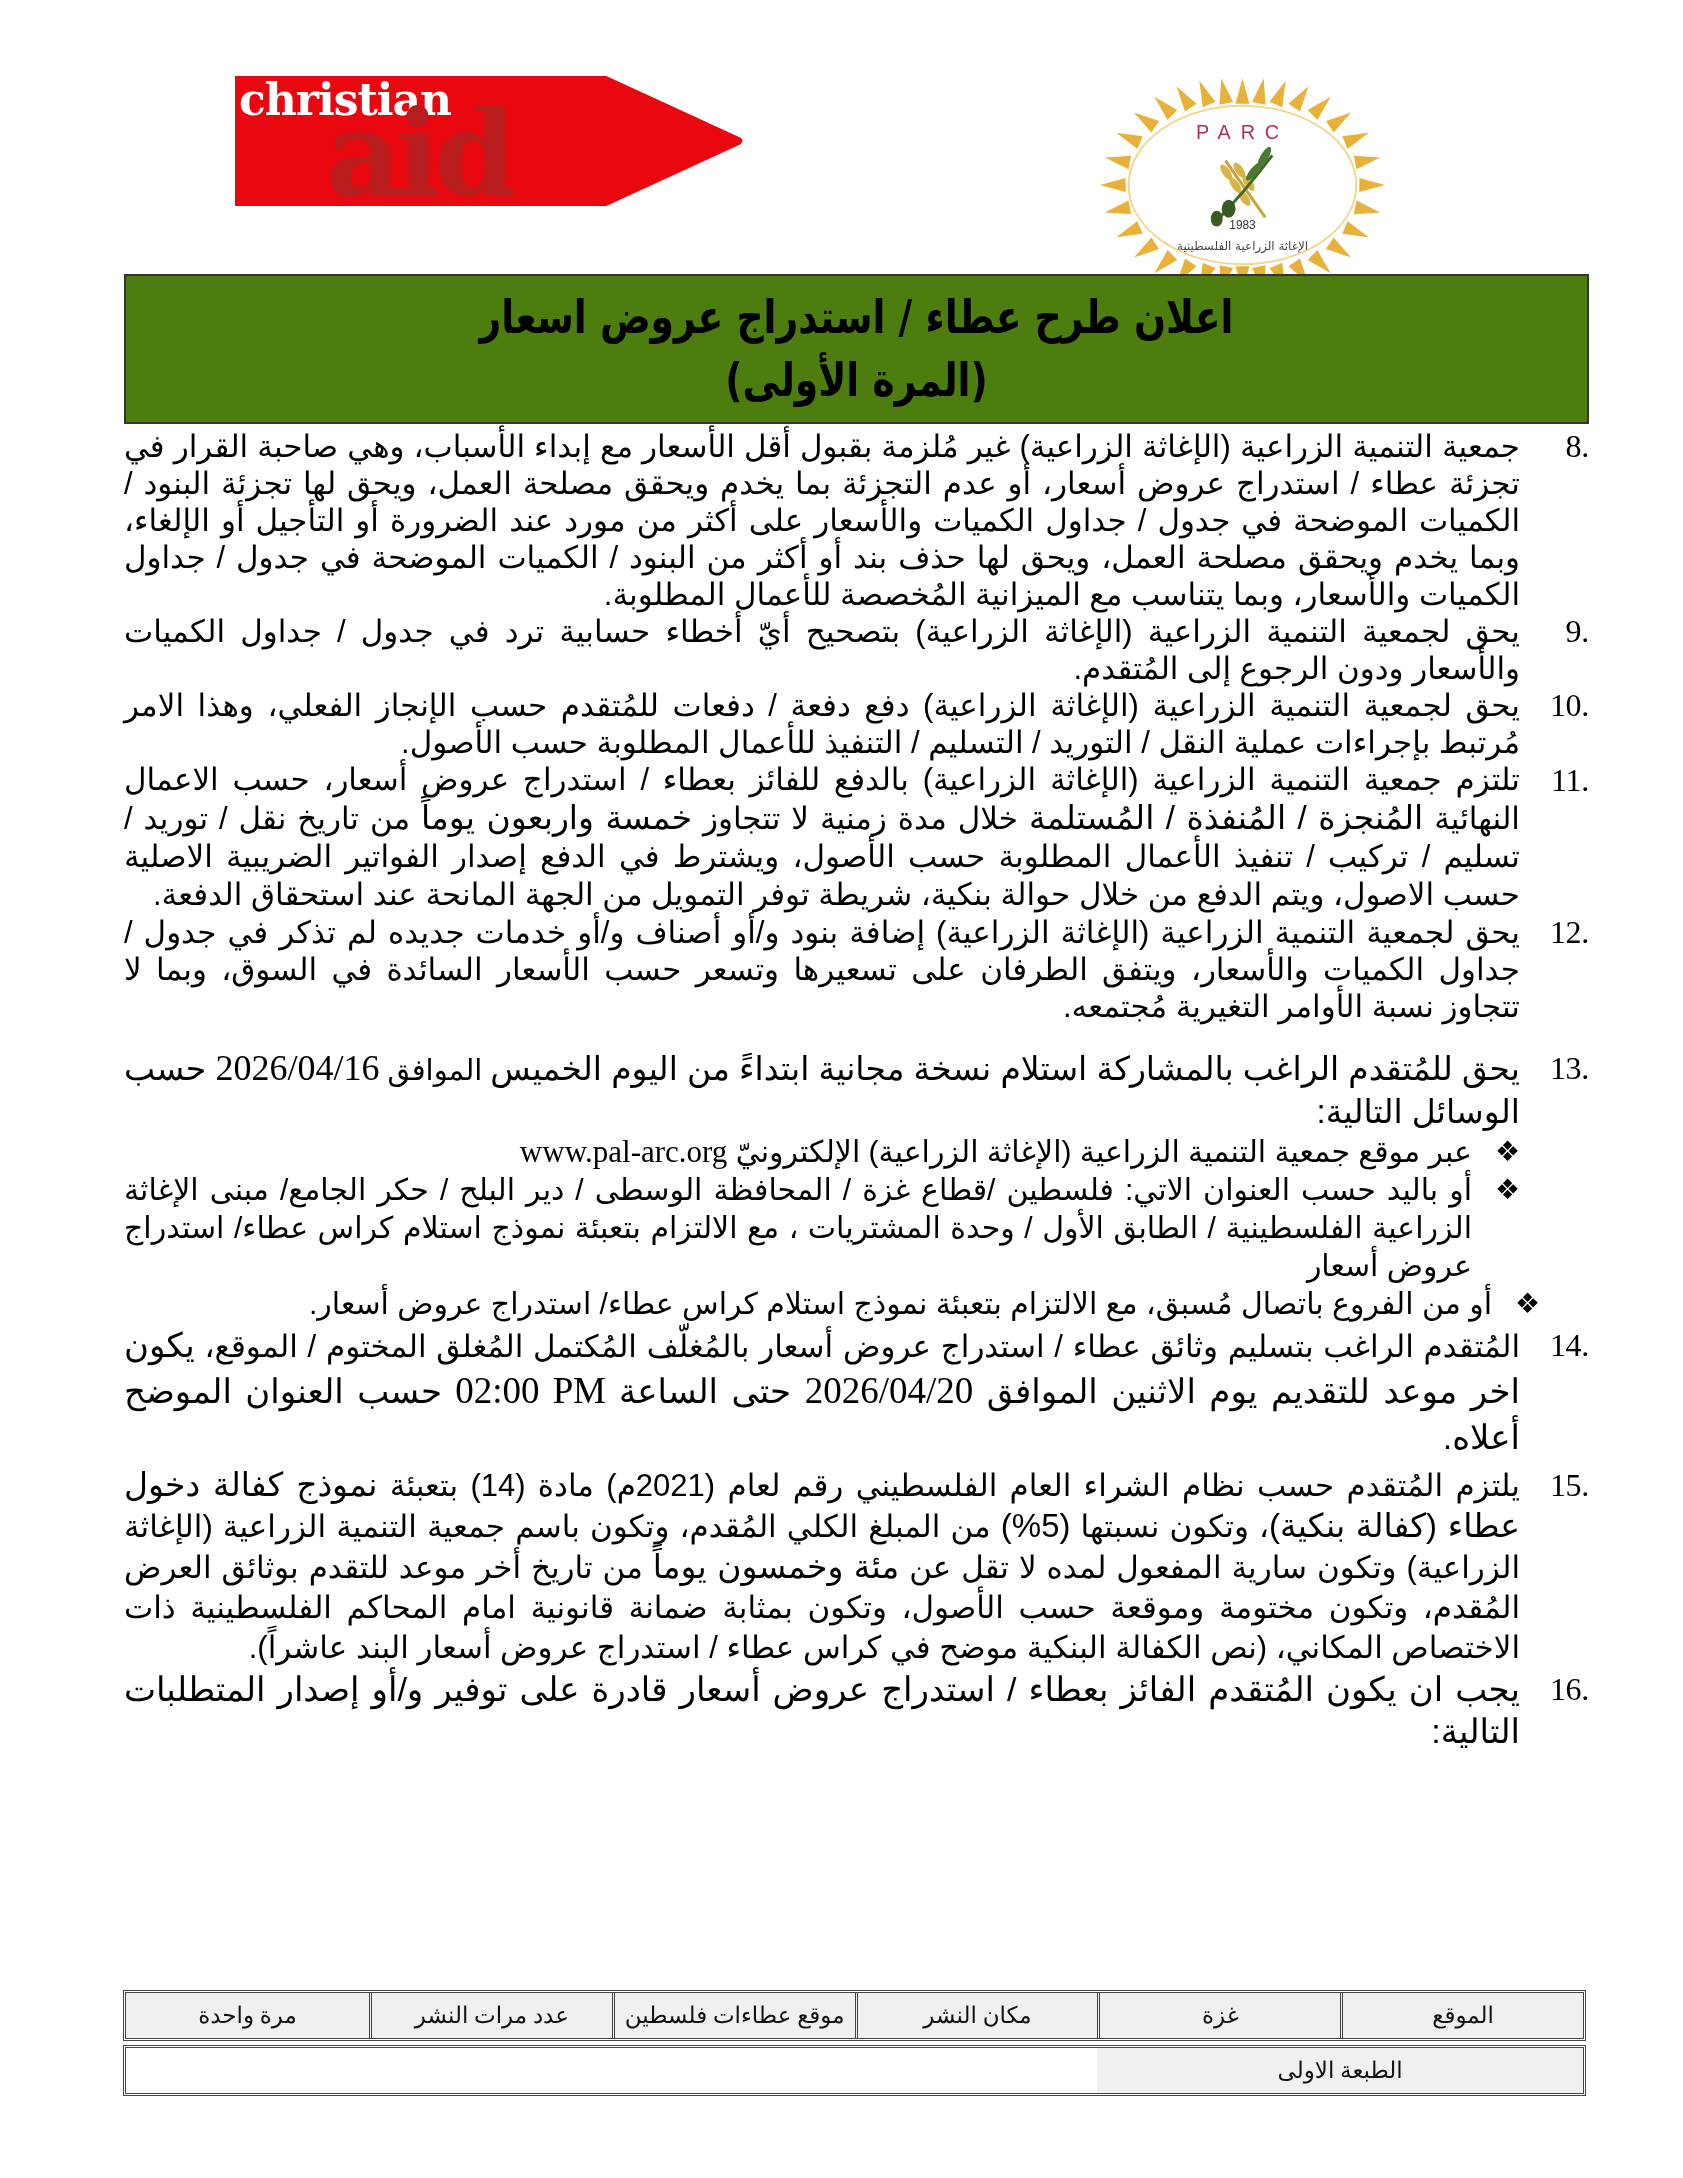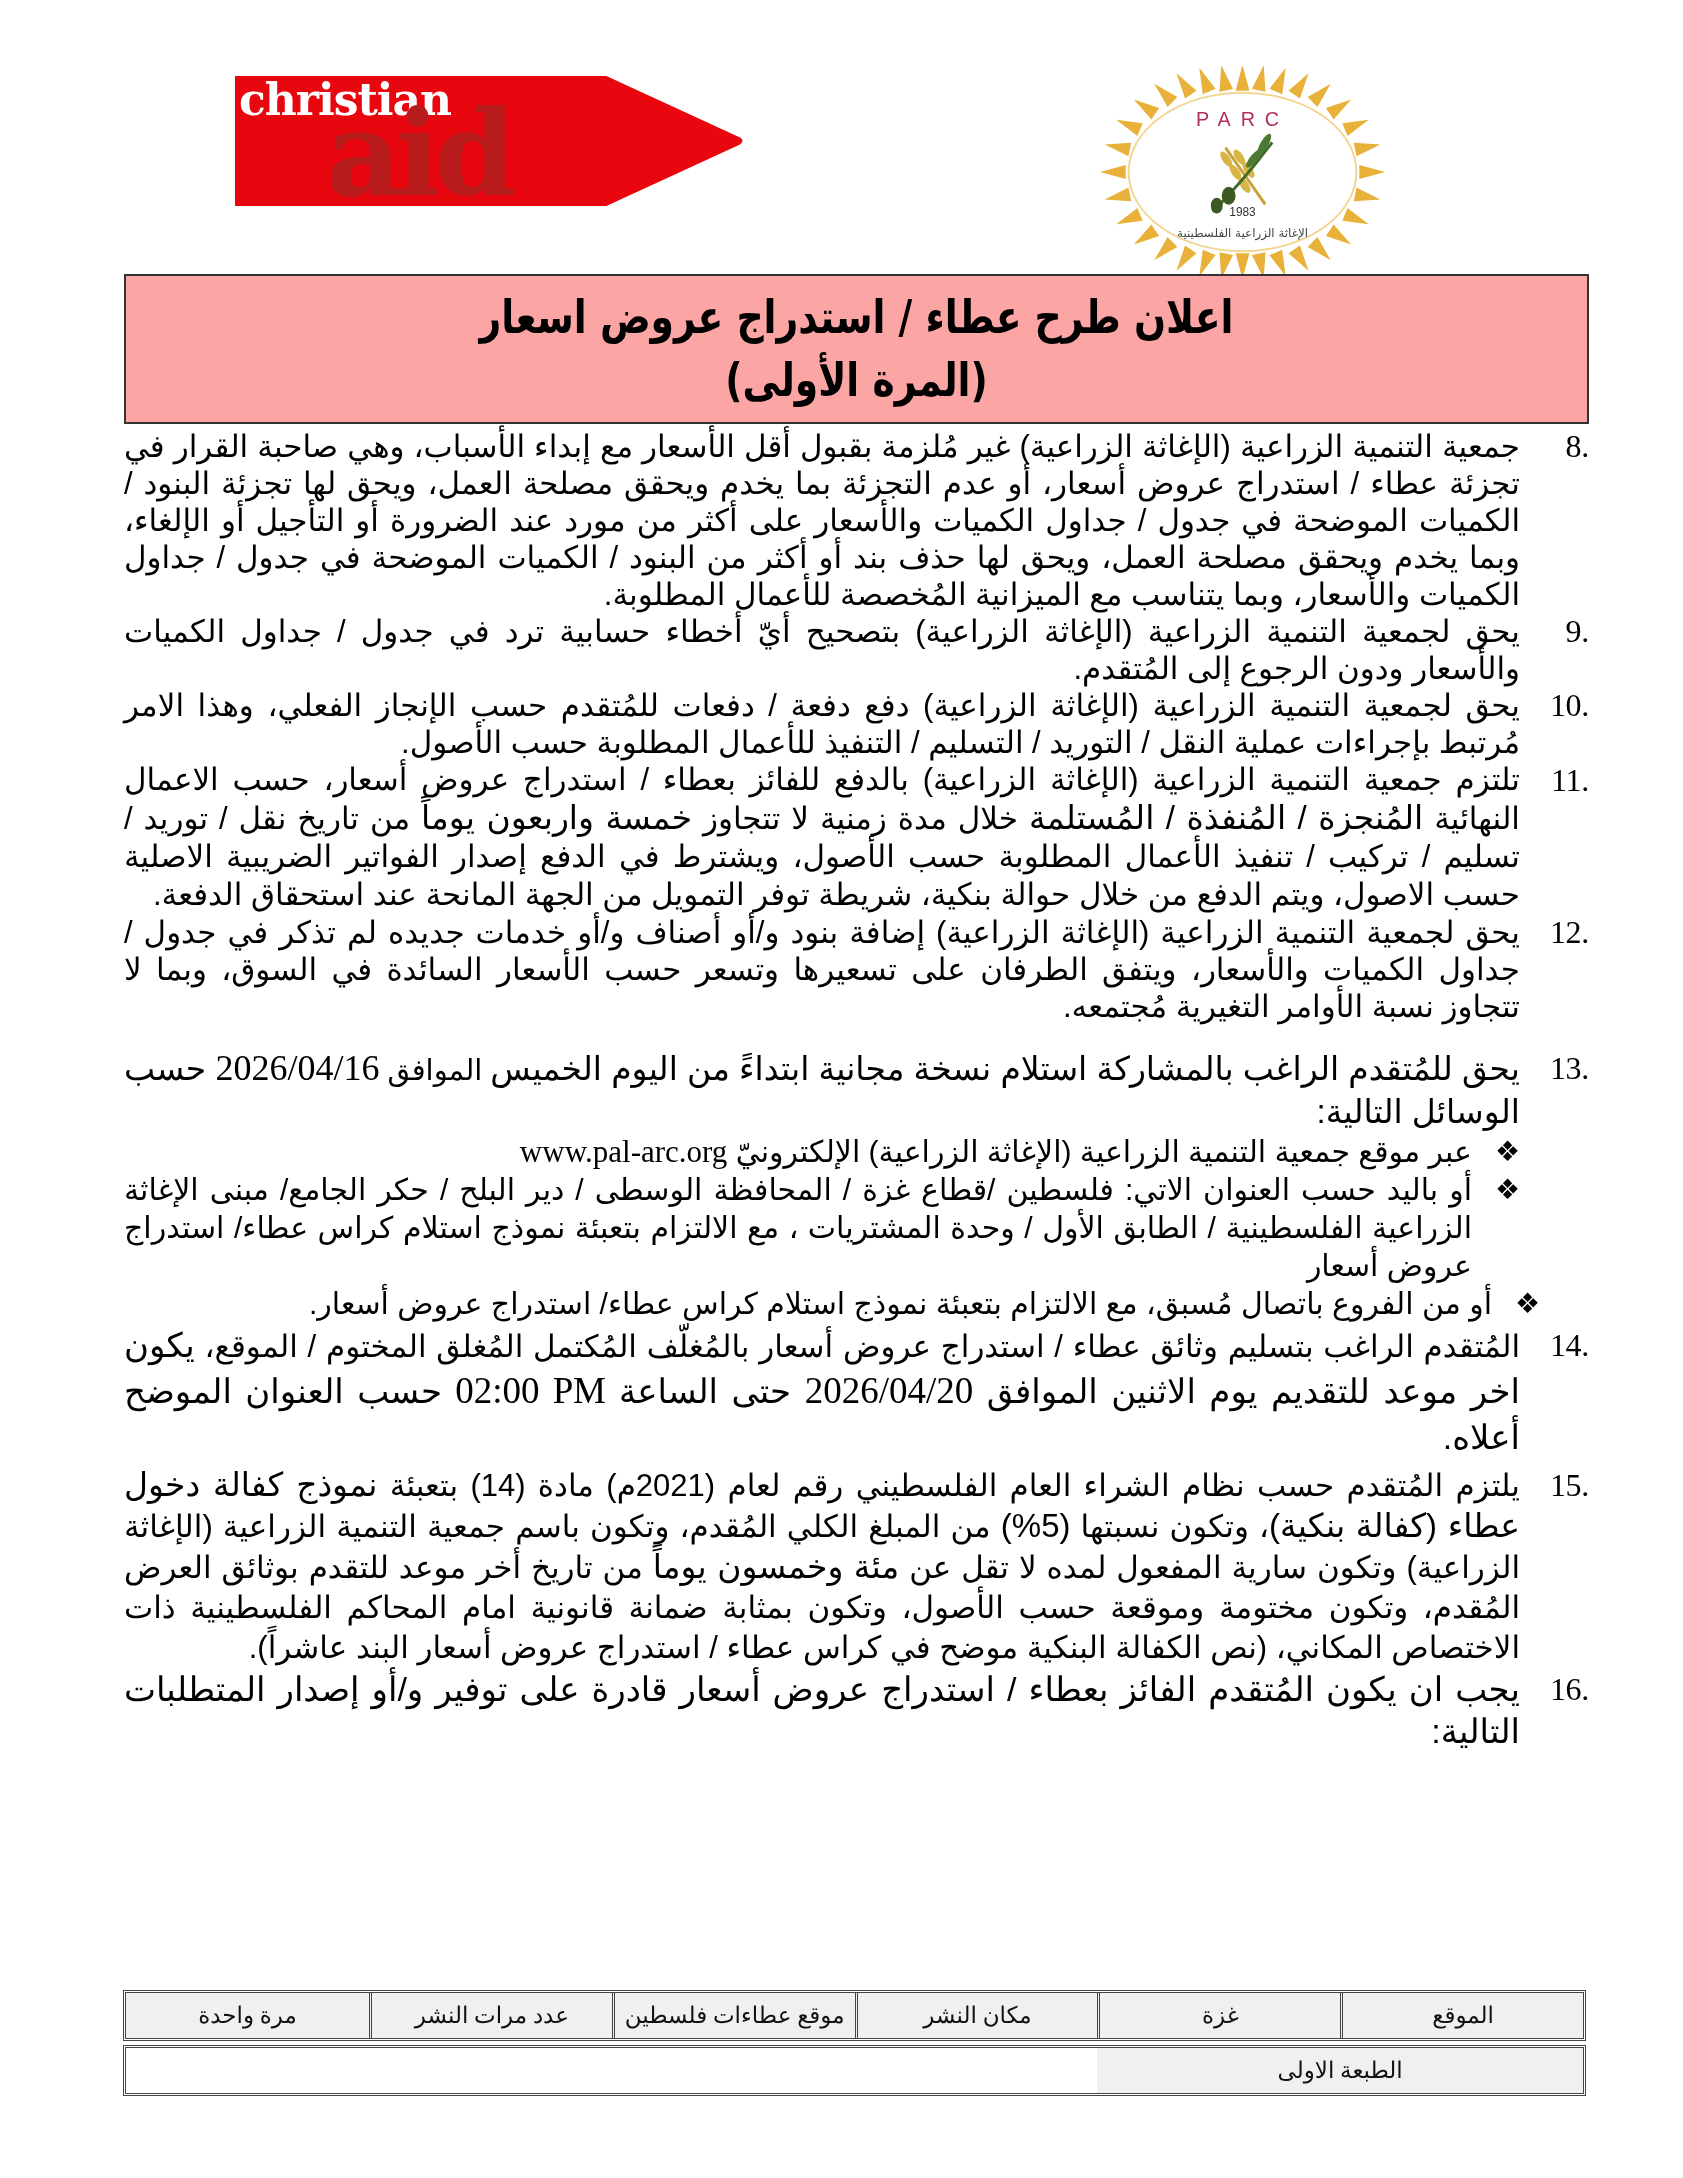--- a/index.html
+++ b/index.html
@@ -16,28 +16,28 @@
     font-family: "DejaVu Serif", "Liberation Serif", serif;
     font-weight: bold; font-size: 44px; color: #fff; letter-spacing: -1px; line-height: 1;
   }
   .ca-word-2 {
     position: absolute; left: 91px; top: 20px;
     font-family: "DejaVu Serif", "Liberation Serif", serif;
     font-weight: bold; font-size: 117px; color: #b91c1c; letter-spacing: -6px; line-height: 1;
   }
 
   .logo-parc {
-    position: absolute; left: 1094px; top: 66px; width: 297px; height: 208px;
+    position: absolute; left: 1094px; top: 79px; width: 297px; height: 208px;
   }
   .logo-parc svg { width: 100%; height: 100%; display: block; }
 
   
   .title-box {
     position: absolute; left: 124px; top: 274px; width: 1465px; height: 150px;
-    background: #fca5a5; border: 2px solid #333;
+    background: #4d7c0f; border: 2px solid #333;
     text-align: center; direction: rtl;
   }
   .title-line {
     font-family: "DejaVu Sans", sans-serif; font-weight: bold;
     font-size: 46px; line-height: 63px; color: #000;
     transform: scaleX(0.82); transform-origin: center;
   }
   .title-line.first { margin-top: 10px; }
 
   

